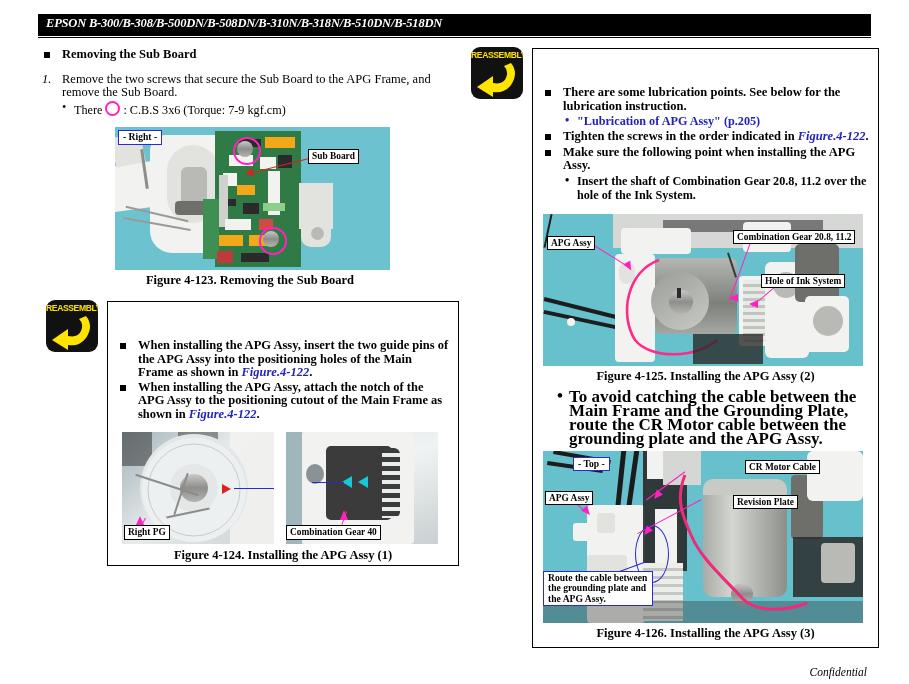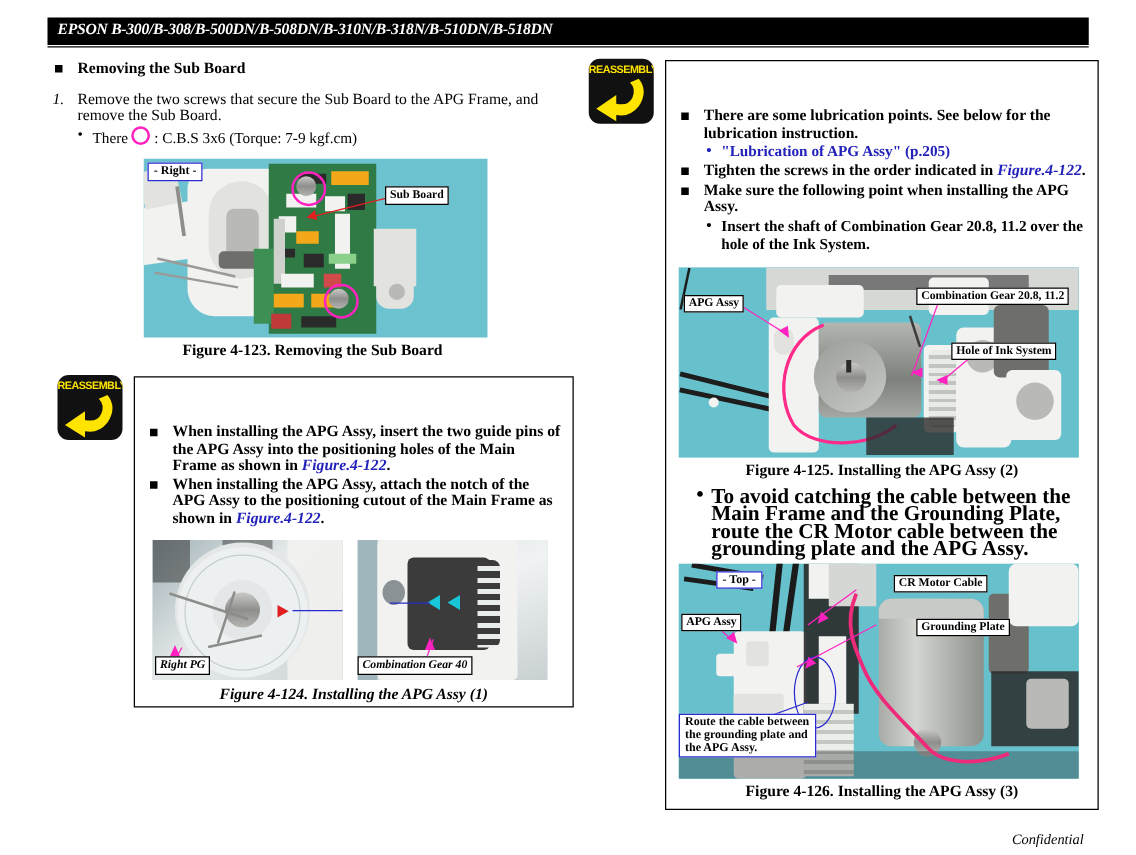--- a/index.html
+++ b/index.html
@@ -78,21 +78,21 @@
   .note{position:relative;border:1.5px solid #000;background:#fff;}
   .note-icon{position:absolute;width:52px;height:52px;background:#111111;border-radius:9px;
              left:-62px;top:-2px;overflow:hidden;}
   .note-icon .cap{position:absolute;top:3px;left:0;width:100%;text-align:center;
                   color:#ffe400;font-family:"Liberation Sans",sans-serif;
                   font-weight:bold;font-size:8.6px;letter-spacing:-0.4px;}
   .note-body{padding:5px 8px 6px 8px;margin-top:32px;}
   .note-body .bullet-sq{margin-bottom:1px;}
 
   
-  .inner-fig{margin:4px 6px 2px 6px;font-style:italic;}
+  .inner-fig{margin:4px 6px 2px 6px;}
 </style>
 </head>
 <body>
 
 <div class="page">
 
   <div class="hdr-bar">
     <span class="t left">EPSON B-300/B-308/B-500DN/B-508DN/B-310N/B-318N/B-510DN/B-518DN</span>
     <span class="t right">Revision E</span>
   </div>
@@ -359,22 +359,22 @@
           <div class="lead lead-mag" style="left:22px;top:42px;width:26px;transform:rotate(42deg);"></div>
           <div class="arrow-head" style="left:40px;top:56px;border-left:4px solid transparent;border-right:4px solid transparent;border-top:9px solid #ff22c0;transform:rotate(-40deg);"></div>
           <div class="lead lead-mag" style="left:142px;top:20px;width:48px;transform:rotate(144deg);"></div>
           <div class="arrow-head" style="left:110px;top:40px;border-left:4px solid transparent;border-right:4px solid transparent;border-top:9px solid #ff22c0;transform:rotate(40deg);"></div>
           <div class="lead lead-mag" style="left:158px;top:48px;width:72px;transform:rotate(152deg);"></div>
           <div class="arrow-head" style="left:100px;top:76px;border-left:4px solid transparent;border-right:4px solid transparent;border-top:9px solid #ff22c0;transform:rotate(40deg);"></div>
           <div class="lead lead-blue" style="left:60px;top:126px;width:46px;transform:rotate(-20deg);"></div>
         </div>
         <div class="lbl-blue" style="left:30px;top:6px;">- Top -</div>
         <div class="lbl" style="left:2px;top:40px;">APG Assy</div>
-        <div class="lbl" style="left:172px;top:9px;">CR Motor Cable</div>
-        <div class="lbl" style="left:190px;top:44px;">Grounding Plate</div>
+        <div class="lbl" style="left:202px;top:9px;">CR Motor Cable</div>
+        <div class="lbl" style="left:190px;top:44px;">Revision Plate</div>
         <div class="lbl-blue lbl-wrap" style="left:0px;top:120px;width:100px;">Route the cable between the grounding plate and the APG Assy.</div>
         <div class="fig-cap">Figure 4-126.  Installing the APG Assy (3)</div>
       </div>
     </div>
   </div>
 
   <div class="ftr-conf">Confidential</div>
 
 </div>
 

